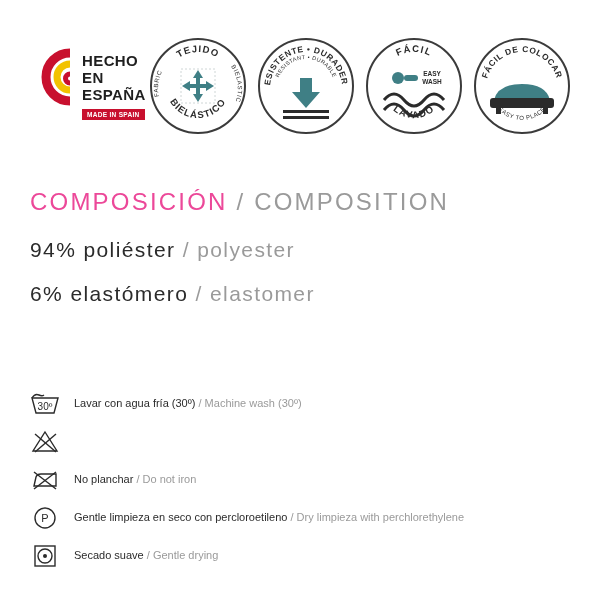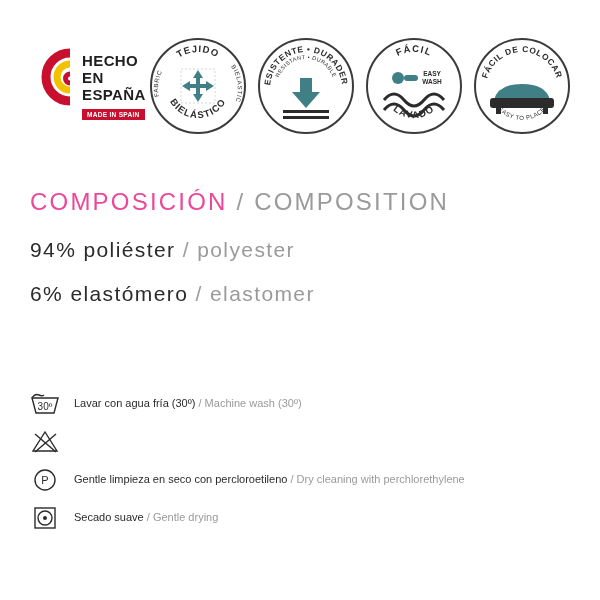--- a/index.html
+++ b/index.html
@@ -312,32 +312,46 @@
   <div class="care-row">
     <div class="care-icon">
       <svg width="30" height="26" viewBox="0 0 30 26">
         <path d="M15 4 L27 23 L3 23 Z" fill="none" stroke="#2b2b2b" stroke-width="1.4"></path>
         <line x1="5" y1="6" x2="26" y2="24" stroke="#2b2b2b" stroke-width="1.4"></line>
         <line x1="26" y1="6" x2="5" y2="24" stroke="#2b2b2b" stroke-width="1.4"></line>
       </svg>
     </div>
   </div>
 
+  <div class="care-row">
+    <div class="care-icon">
+      <svg width="30" height="26" viewBox="0 0 30 26">
+        <path d="M4 20 L6 11 q1 -3 5 -3 L26 8 L26 20 Z" fill="none" stroke="#2b2b2b" stroke-width="1.4"></path>
+        <line x1="4" y1="6" x2="26" y2="23" stroke="#2b2b2b" stroke-width="1.4"></line>
+        <line x1="26" y1="6" x2="4" y2="23" stroke="#2b2b2b" stroke-width="1.4"></line>
+      </svg>
+    </div>
+    <div class="care-text">
+      <span class="es">No planchar</span>
+      <span class="sep">/</span>
+      <span class="en">Do not iron</span>
+    </div>
+  </div>
 
   <div class="care-row">
     <div class="care-icon">
       <svg width="30" height="26" viewBox="0 0 30 26">
         <circle cx="15" cy="14" r="10" fill="none" stroke="#2b2b2b" stroke-width="1.4"></circle>
         <text x="15" y="18" font-size="11" text-anchor="middle" fill="#2b2b2b" font-family="Liberation Sans, sans-serif">P</text>
       </svg>
     </div>
     <div class="care-text">
       <span class="es">Gentle limpieza en seco con percloroetileno</span>
       <span class="sep">/</span>
-      <span class="en">Dry cleaning with perchlorethylene</span>
+      <span class="en">Dry limpieza with perchlorethylene</span>
     </div>
   </div>
 
   <div class="care-row">
     <div class="care-icon">
       <svg width="30" height="26" viewBox="0 0 30 26">
         <rect x="5" y="4" width="20" height="20" fill="none" stroke="#2b2b2b" stroke-width="1.4"></rect>
         <circle cx="15" cy="14" r="7" fill="none" stroke="#2b2b2b" stroke-width="1.4"></circle>
         <circle cx="15" cy="14" r="2" fill="#2b2b2b"></circle>
       </svg>

